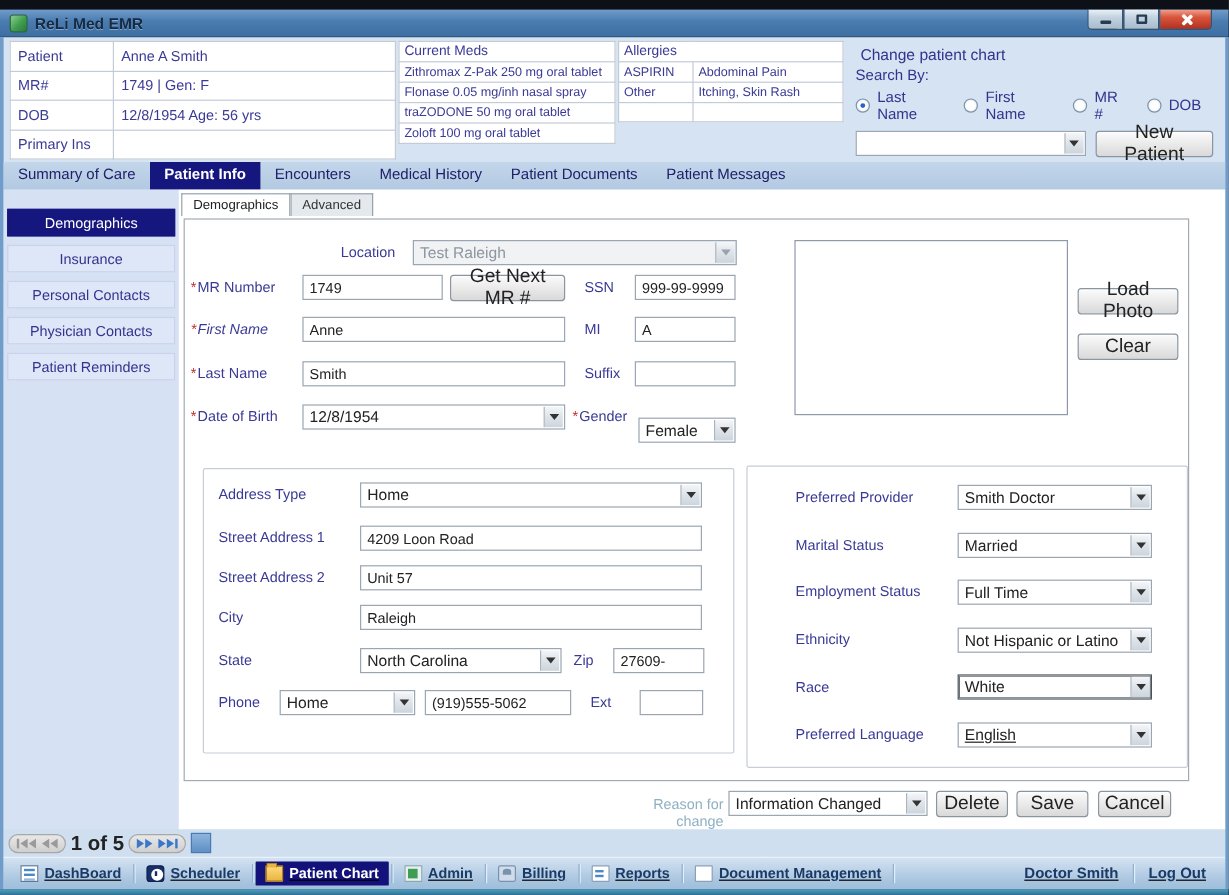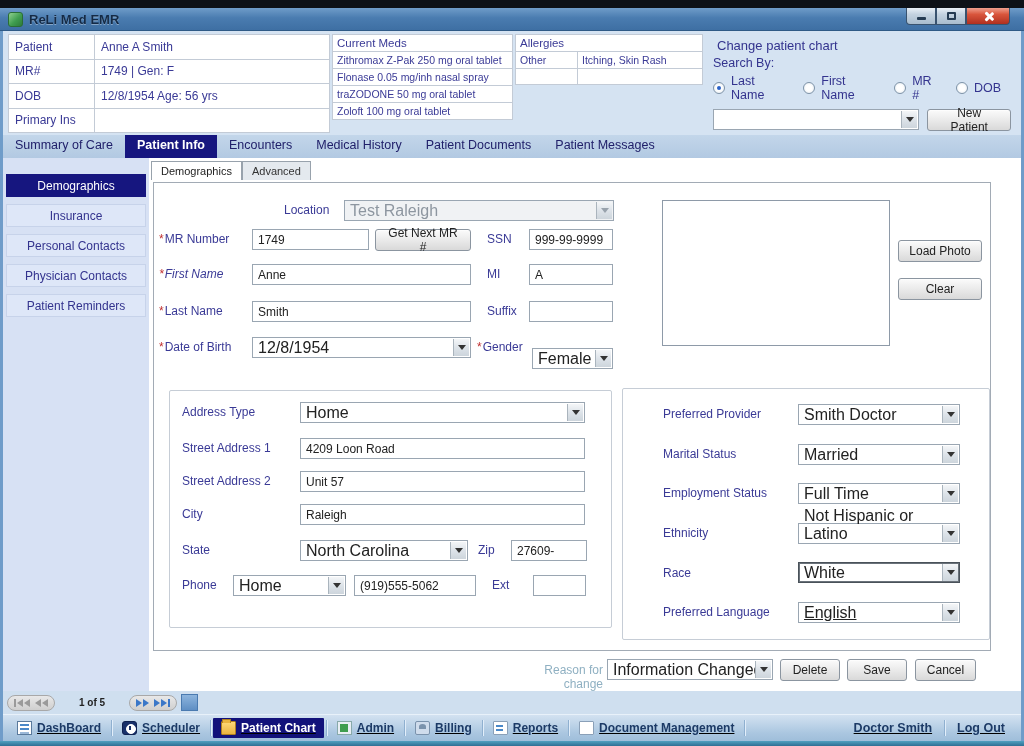--- a/index.html
+++ b/index.html
@@ -48,28 +48,28 @@
   .chart-title { font-size:13px; color:#33338e; margin:2px 0 3px 4px; }
   .searchby { font-size:12.5px; color:#33338e; margin:2px 0 4px 0; }
   .radio-row { display:flex; align-items:center; gap:6px; font-size:12.5px; color:#33338e; margin-bottom:7px; }
   .radio { width:12px; height:12px; border-radius:50%; border:1px solid #7e93a8;
     background:radial-gradient(#fff 40%, #dfe8f0); position:relative; flex:0 0 auto; }
   .radio.sel::after { content:""; position:absolute; left:3px; top:3px; width:4px; height:4px;
     border-radius:50%; background:#2a62c8; }
   .radio-lbl { margin-right:10px; }
   .search-row { display:flex; gap:8px; }
   .combo { position:relative; background:#fff; border:1px solid #9aa6b2; height:21px;
-    display:flex; align-items:flex-end; font-size:16px; color:#222; padding-left:5px; }
+    display:flex; align-items:center; font-size:13px; color:#222; padding-left:5px; }
   .combo .arrow-box { position:absolute; right:1px; top:1px; bottom:1px; width:16px;
     background:linear-gradient(#f4f6f8,#dde3e9 50%,#cdd5dc); border-left:1px solid #aab4bd;
     display:flex; align-items:center; justify-content:center; }
   .tri-down { width:0; height:0; border-left:4px solid transparent; border-right:4px solid transparent;
     border-top:5px solid #333; }
   .search-combo { width:210px; }
-  .btn { border:1px solid #8b95a0; border-radius:3px; color:#222; font-size:12px;
+  .btn { border:1px solid #8b95a0; border-radius:3px; color:#222; font-size:16px;
     background:linear-gradient(#fbfbfb,#ececec 45%,#d9d9d9); height:22px; padding:0 9px;
     display:inline-flex; align-items:center; justify-content:center; box-shadow:0 1px 0 rgba(255,255,255,.6) inset; }
 
   
   .main-tabs { height:23px; background:linear-gradient(#c3d6ea,#b2c9e2); display:flex; padding-left:0; }
   .main-tab { font-size:12.5px; color:#20206a; padding:3px 12px 0 12px; cursor:default; }
   .main-tab.active { background:#16167f; color:#fff; font-weight:bold; }
 
   
   .content-row { flex:1; display:flex; min-height:0; }
@@ -98,21 +98,21 @@
   .reason-lbl { font-size:12px; color:#8fb0c2; }
 
   
   .pager-row { height:23px; background:#cfdfef; display:flex; align-items:center; padding-left:4px; gap:4px; }
   .pager-group { display:flex; align-items:center; background:linear-gradient(#e8e8e8,#cfcfcf);
     border:1px solid #a8a8a8; border-radius:8px; height:16px; padding:0 6px; gap:5px; }
   .pg-tri { width:0; height:0; border-top:4px solid transparent; border-bottom:4px solid transparent; }
   .pg-left { border-right:6px solid #9a9a9a; } .pg-right { border-left:6px solid #3a77c8; }
   .pg-bar { width:2px; height:8px; background:#9a9a9a; } .pg-bar.blue { background:#3a77c8; }
   .pg-pair { display:flex; align-items:center; gap:1px; }
-  .pager-text { font-size:10px; color:#222; font-weight:bold; margin:0 20px; }
+  .pager-text { font-size:17px; color:#222; font-weight:bold; margin:0 0; }
   .pager-square { width:17px; height:17px; background:linear-gradient(#8db4dd,#5f8fc4); border:1px solid #46750f_; border:1px solid #4a7ab0; }
 
   
   .taskbar { height:27px; background:linear-gradient(#d3e2f1,#aac6e0 70%,#9fbeda); display:flex; align-items:center;
     border-top:1px solid #e8f1fa; padding:0 6px;text-decoration:underline; }
   .tb-item { display:flex; align-items:center; gap:5px; font-size:12px; font-weight:bold; color:#1c3a66;
     padding:3px 8px; }
   .tb-item.active { background:#12127a; color:#fff; border-radius:1px; }
   .tb-sep { width:1px; height:16px; background:#8fb0d0; margin:0 2px; box-shadow:1px 0 0 #e2eefa; }
   .tb-right { margin-left:auto; display:flex; align-items:center; }
@@ -203,20 +203,24 @@
             </tr>
       </tbody>
         </table>
 
       <table class="alg-table">
         <tbody>
             <tr>
               <td class="hdr" colspan="2">Allergies</td>
             </tr>
         <tr>
+              <td class="a1">ASPIRIN</td>
+              <td>Abdominal Pain</td>
+            </tr>
+        <tr>
               <td class="a1">Other</td>
               <td>Itching, Skin Rash</td>
             </tr>
         <tr>
               <td class="a1"></td>
               <td></td>
             </tr>
       </tbody>
         </table>
 

